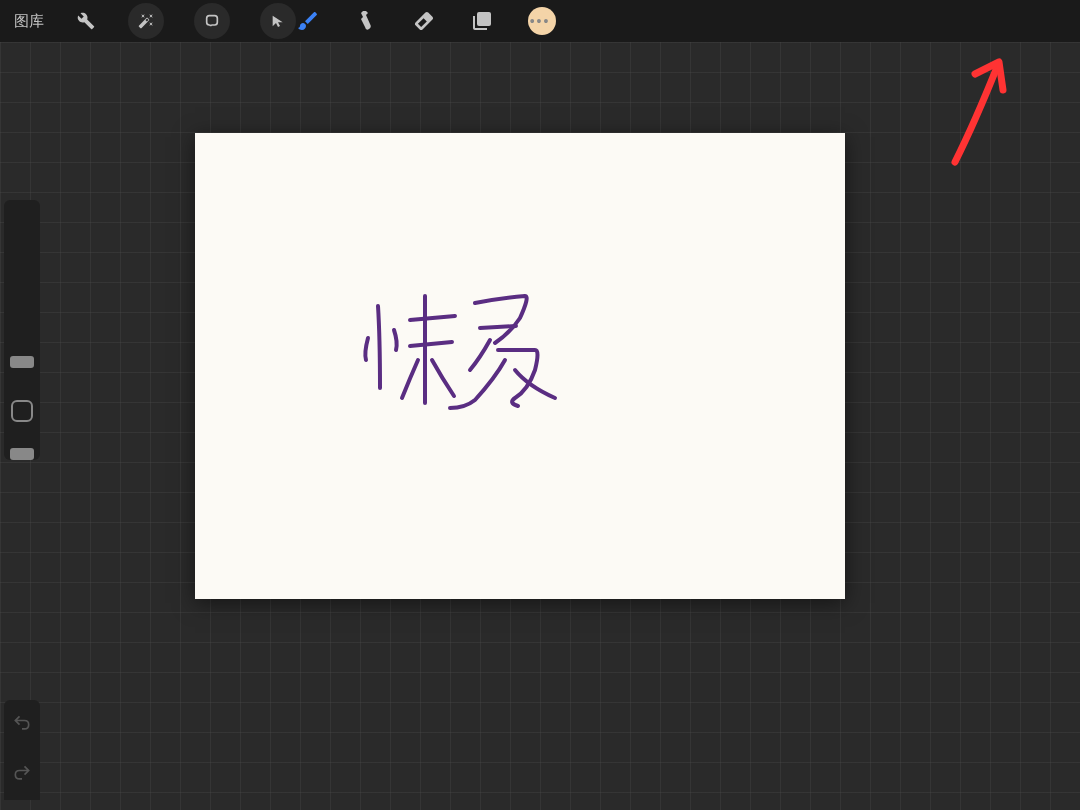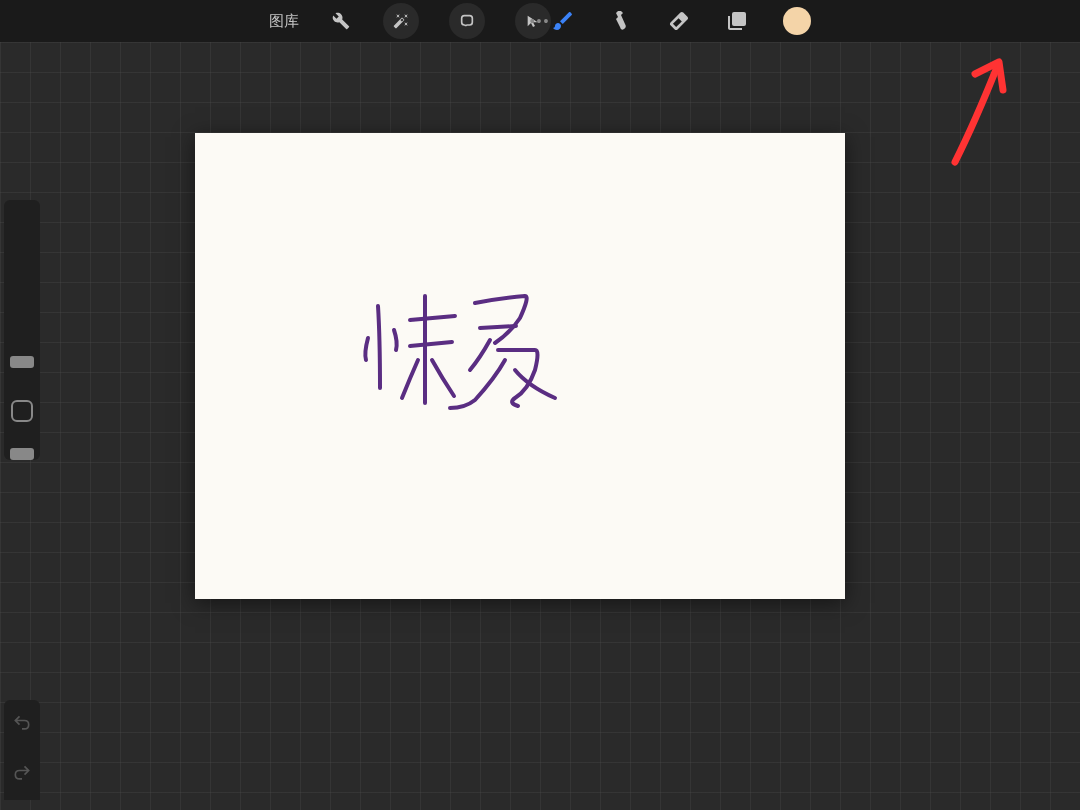--- a/index.html
+++ b/index.html
@@ -24,21 +24,21 @@
       background-color: #2a2a2a;
     }
     .toolbar {
       position: relative;
       z-index: 10;
       height: 42px;
       background: #1a1a1a;
       display: flex;
       align-items: center;
       padding: 12px 14px;
-      justify-content: center;
+      justify-content: flex-start;
     }
     .toolbar-left { display: flex; align-items: center; gap: 30px; }
     .toolbar-right { display: flex; align-items: center; gap: 34px; }
     .toolbar-center { position: absolute; left: 50%; transform: translateX(-50%); color: #888; letter-spacing: 2px; font-size: 14px; }
     .gallery-label { color: #c4c4c4; font-size: 15px; }
     .icon-btn {
       width: 24px;
       height: 24px;
       display: flex;
       align-items: center;

